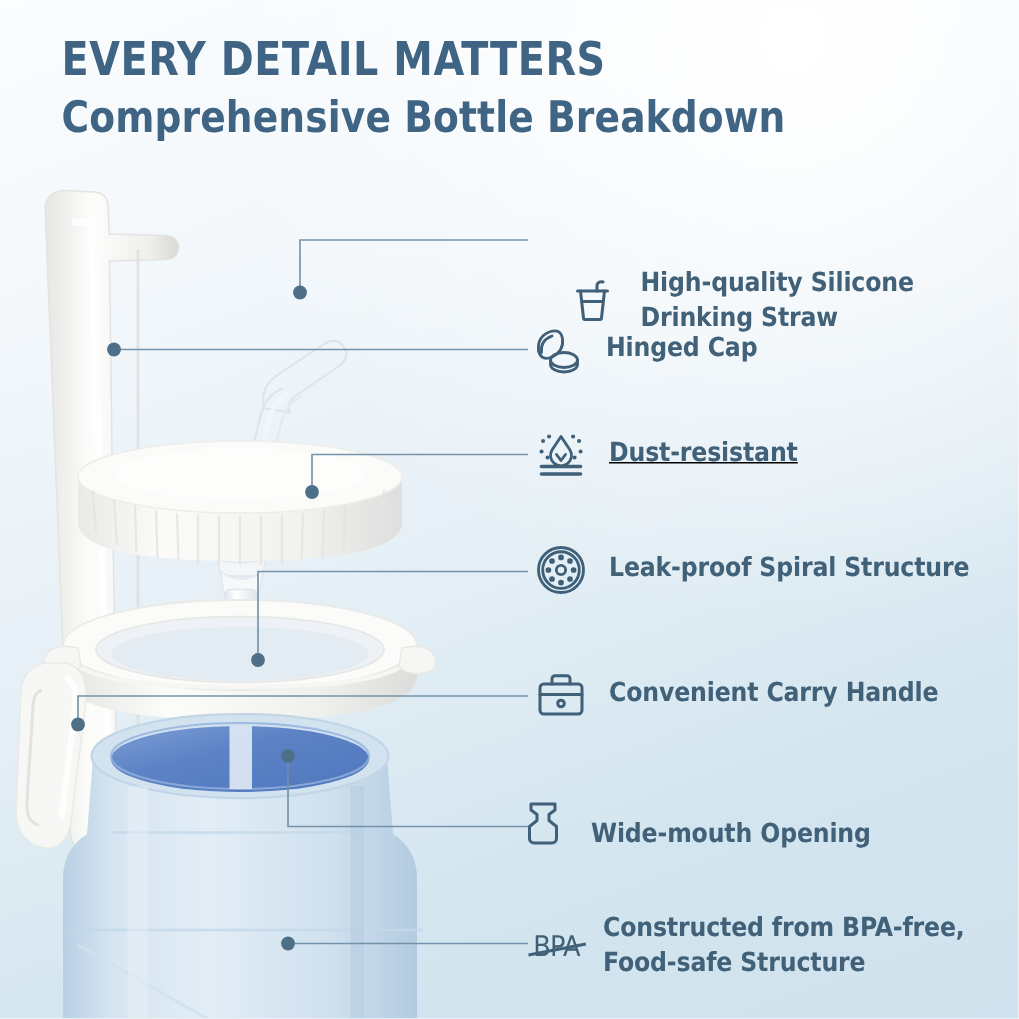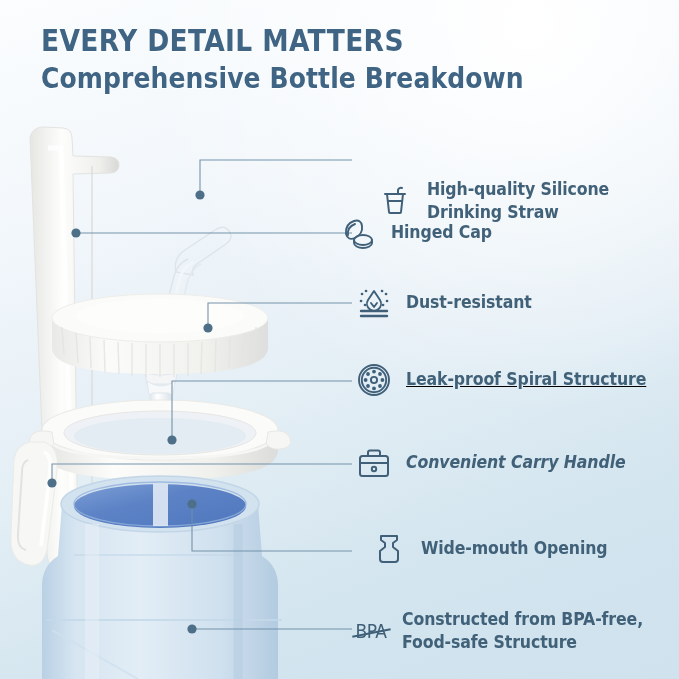--- a/index.html
+++ b/index.html
@@ -217,33 +217,33 @@
         <path d="M7 10 h20"></path>
         <path d="M9 10 l2 18 a1 1 0 0 0 1 1 h10 a1 1 0 0 0 1 -1 l2 -18"></path>
         <path d="M20 10 v-4 a3 3 0 0 1 4 -2"></path>
         <path d="M10 17 h14"></path>
       </svg>
     </span>
     <span class="flabel">High-quality Silicone
 Drinking Straw</span>
   </div>
 
-  <div class="feat" style="left:340px;top:214px;align-items:center;">
+  <div class="feat" style="left:353px;top:214px;align-items:center;">
     <span class="ficon">
       <svg viewBox="0 0 34 34" width="34" height="34" fill="none" stroke="#3f6078" stroke-width="1.9" stroke-linecap="round" stroke-linejoin="round">
         <ellipse cx="21" cy="24" rx="9" ry="5"></ellipse>
         <path d="M12 24 v3 a9 5 0 0 0 18 0 v-3"></path>
         <path d="M4 18 q-1 -10 8 -13 q7 -2 8 5 q1 8 -7 12 q-7 3 -9 -4 z"></path>
         <path d="M6 19 q-1 -8 7 -11"></path>
       </svg>
     </span>
     <span class="flabel">Hinged Cap</span>
   </div>
 
-  <div class="feat" style="left:355px;top:284px;">
+  <div class="feat" style="left:355px;top:284px;text-decoration:underline;">
     <span class="ficon">
       <svg viewBox="0 0 34 34" width="34" height="34" fill="none" stroke="#3f6078" stroke-width="1.9" stroke-linecap="round" stroke-linejoin="round">
         <path d="M17 5 l6 9 a7 7 0 1 1 -12 0 z"></path>
         <path d="M14 17 l3 4 l3 -4"></path>
         <path d="M4 25 h26" stroke-width="2.4"></path>
         <path d="M4 30 h26" stroke-width="2.4"></path>
         <g stroke-width="2.6" stroke-linecap="round">
           <path d="M5 8 h.1"></path>
             <path d="M9 5 h.1"></path>
             <path d="M4 15 h.1"></path>
@@ -251,54 +251,54 @@
             <path d="M29 8 h.1"></path>
             <path d="M25 5 h.1"></path>
           <path d="M30 15 h.1"></path>
             <path d="M26 19 h.1"></path>
         </g>
       </svg>
     </span>
     <span class="flabel">Dust-resistant</span>
   </div>
 
-  <div class="feat" style="left:355px;top:361px;text-decoration:underline;">
+  <div class="feat" style="left:355px;top:361px;">
     <span class="ficon">
       <svg viewBox="0 0 34 34" width="34" height="34" fill="none" stroke="#3f6078" stroke-width="1.9">
         <circle cx="17" cy="17" r="15"></circle>
         <circle cx="17" cy="17" r="12.2"></circle>
         <circle cx="17" cy="17" r="3.1"></circle>
         <g fill="#3f6078" stroke="none">
           <circle cx="17" cy="8.6" r="1.9"></circle>
           <circle cx="23" cy="11" r="1.9"></circle>
           <circle cx="25.4" cy="17" r="1.9"></circle>
           <circle cx="23" cy="23" r="1.9"></circle>
           <circle cx="17" cy="25.4" r="1.9"></circle>
           <circle cx="11" cy="23" r="1.9"></circle>
           <circle cx="8.6" cy="17" r="1.9"></circle>
           <circle cx="11" cy="11" r="1.9"></circle>
         </g>
       </svg>
     </span>
     <span class="flabel">Leak-proof Spiral Structure</span>
   </div>
 
-  <div class="feat" style="left:355px;top:444px;font-style:italic;">
+  <div class="feat" style="left:355px;top:444px;">
     <span class="ficon">
       <svg viewBox="0 0 34 34" width="34" height="34" fill="none" stroke="#3f6078" stroke-width="2" stroke-linecap="round" stroke-linejoin="round">
         <rect x="3" y="10" width="28" height="20" rx="2.5"></rect>
         <path d="M11 10 V6.5 a2 2 0 0 1 2 -2 h8 a2 2 0 0 1 2 2 V10"></path>
         <path d="M3 17 h28"></path>
         <circle cx="17" cy="23" r="2.2"></circle>
       </svg>
     </span>
     <span class="flabel">Convenient Carry Handle</span>
   </div>
 
-  <div class="feat" style="left:370px;top:530px;">
+  <div class="feat" style="left:343px;top:530px;align-items:flex-end;">
     <span class="ficon">
       <svg viewBox="0 0 34 34" width="34" height="34" fill="none" stroke="#3f6078" stroke-width="2" stroke-linecap="round" stroke-linejoin="round">
         <path d="M9 4 h16 v4 l-4 3 v4 l5 4 v8 a3 3 0 0 1 -3 3 h-12 a3 3 0 0 1 -3 -3 v-8 l5 -4 v-4 l-4 -3 z"></path>
       </svg>
     </span>
     <span class="flabel">Wide-mouth Opening</span>
   </div>
 
   <div class="feat" style="left:349px;top:608px;gap:9px;">
     <span class="ficon" style="width:44px;flex:0 0 44px;">

